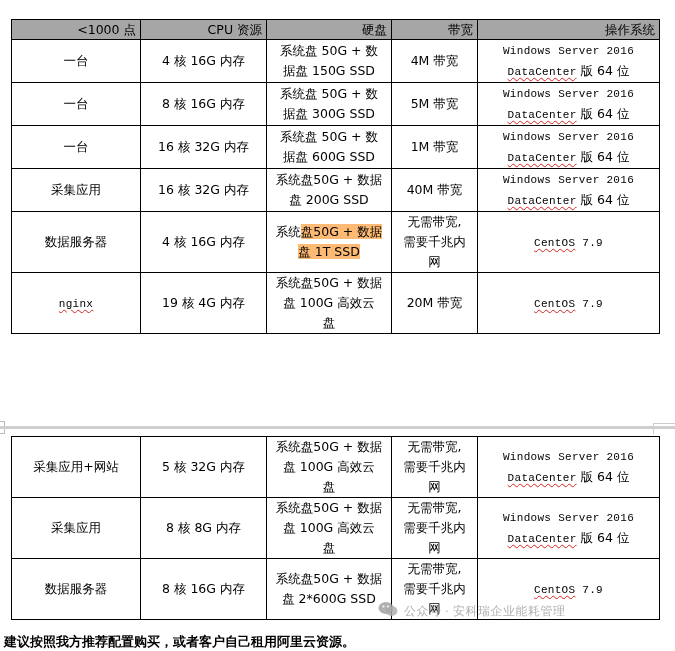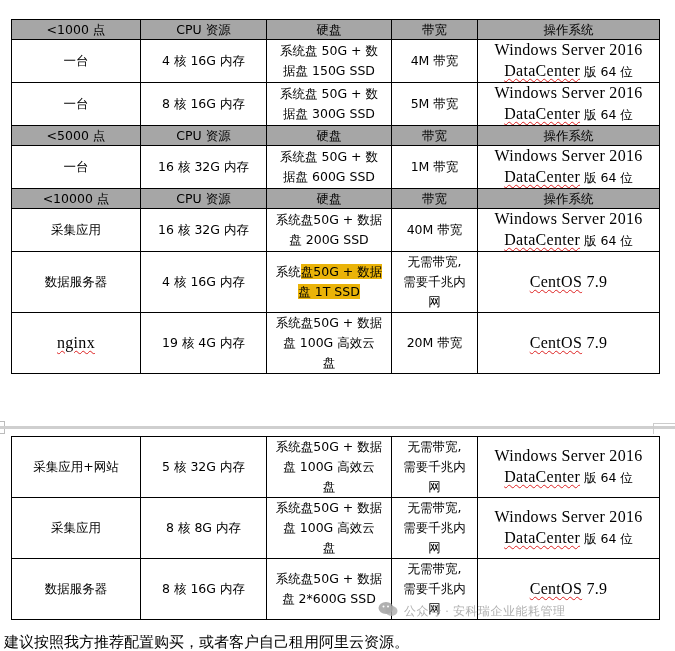--- a/index.html
+++ b/index.html
@@ -4,33 +4,33 @@
 <style>
   html, body { margin: 0; padding: 0; background: #ffffff; }
   body { width: 675px; height: 651px; position: relative; overflow: hidden;
          font-family: "DejaVu Sans", sans-serif; color: #000; }
   table.spec { position: absolute; left: 11px; border-collapse: collapse; table-layout: fixed;
                font-family: "DejaVu Sans", sans-serif; font-size: 12.5px; }
   table.spec td { border: 1.5px solid #000; text-align: center; vertical-align: middle;
                   padding: 0 4px; line-height: 20px; overflow: hidden; }
   col.c1 { width: 129px; } col.c2 { width: 126px; } col.c3 { width: 125px; }
   col.c4 { width: 86px; } col.c5 { width: 182px; }
-  tr.hdr td { background: #a6a6a6; height: 19px; line-height: 19px; }
+  tr.hdr td { background: #a6a6a6; height: 19px; line-height: 19px; text-align: right; }
   tr.d2 td { height: 40px; }
   tr.d3 td { height: 60px; }
-  .mono { font-family: Liberation Serif, serif; font-size: 16px; letter-spacing: 0.3px; }
+  .mono { font-family: Liberation Mono, monospace; font-size: 11px; letter-spacing: 0.3px; }
   .squig { text-decoration: underline wavy #d22; text-decoration-thickness: 1px; text-underline-offset: 2px; }
-  .hl { background: #eab308; }
+  .hl { background: #fdba74; }
   #t1 { top: 19px; }
   #t2 { top: 436px; }
   .pagebreak { position: absolute; left: 0; top: 426px; width: 675px; height: 3px; background: #cfcfcf; }
   .pb-mark-l { position: absolute; left: 0; top: 421px; width: 4px; height: 11px; border: 1px solid #bbb; border-left: none; }
   .pb-mark-r { position: absolute; left: 653px; top: 423px; width: 22px; height: 10px; border-left: 1px solid #ccc; border-top: 1px solid #ccc; }
   .note { position: absolute; left: 4px; top: 633px; font-family: "DejaVu Sans", sans-serif;
-          font-weight: normal; font-size: 15px; white-space: nowrap; }
+          font-weight: bold; font-size: 13px; white-space: nowrap; }
   .watermark { position: absolute; left: 378px; top: 601px; font-family: Liberation Serif, serif;
                font-size: 12px; color: rgba(150,150,150,0.75); white-space: nowrap; letter-spacing: 0.5px; }
   .wm-icon { display: inline-block; width: 20px; height: 16px; vertical-align: -2px; margin-right: 6px; }
 </style>
 </head>
 <body>
 
 <table class="spec" id="t1">
   <colgroup>
       <col class="c1">
@@ -57,42 +57,28 @@
   </tr>
 
   <tr class="d2">
     <td>一台</td>
     <td>8 核 16G 内存</td>
     <td><span>系统盘 50G + 数</span><br><span>据盘 300G SSD</span></td>
     <td>5M 带宽</td>
     <td><span class="mono">Windows Server 2016</span><br><span class="mono squig">DataCenter</span><span> 版 64 位</span></td>
   </tr>
 
-  <tr class="hdr">
-    <td>&lt;5000 点</td>
-    <td>CPU 资源</td>
-    <td>硬盘</td>
-    <td>带宽</td>
-    <td>操作系统</td>
-  </tr>
   <tr class="d2">
     <td>一台</td>
     <td>16 核 32G 内存</td>
     <td><span>系统盘 50G + 数</span><br><span>据盘 600G SSD</span></td>
     <td>1M 带宽</td>
     <td><span class="mono">Windows Server 2016</span><br><span class="mono squig">DataCenter</span><span> 版 64 位</span></td>
   </tr>
 
-  <tr class="hdr">
-    <td>&lt;10000 点</td>
-    <td>CPU 资源</td>
-    <td>硬盘</td>
-    <td>带宽</td>
-    <td>操作系统</td>
-  </tr>
   <tr class="d2">
     <td>采集应用</td>
     <td>16 核 32G 内存</td>
     <td><span>系统盘50G + 数据</span><br><span>盘 200G SSD</span></td>
     <td>40M 带宽</td>
     <td><span class="mono">Windows Server 2016</span><br><span class="mono squig">DataCenter</span><span> 版 64 位</span></td>
   </tr>
   <tr class="d3">
     <td>数据服务器</td>
     <td>4 核 16G 内存</td>

